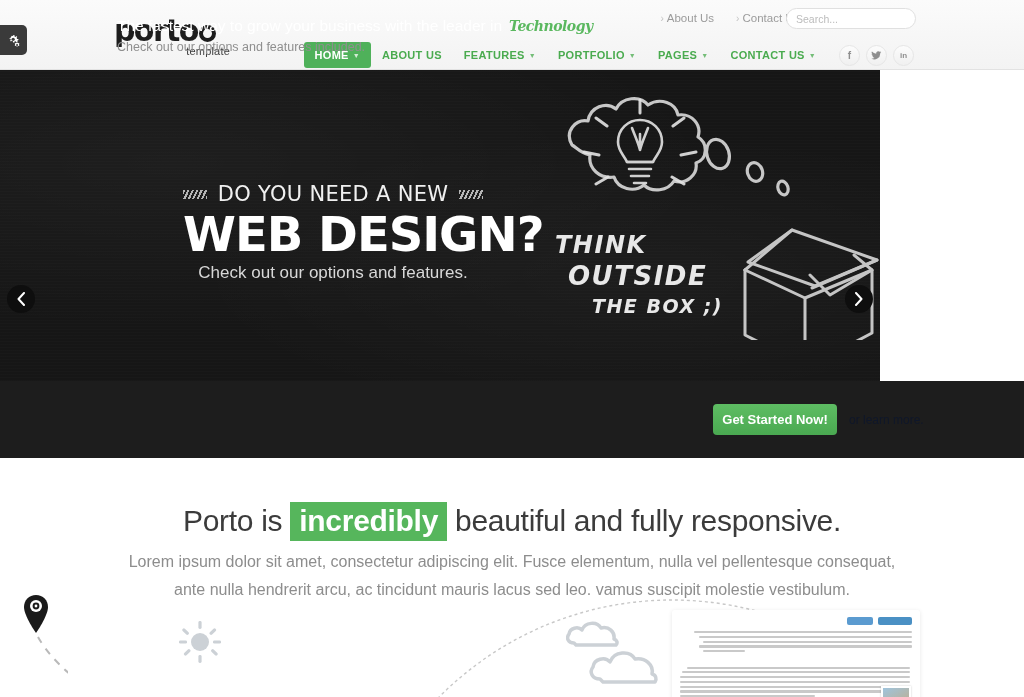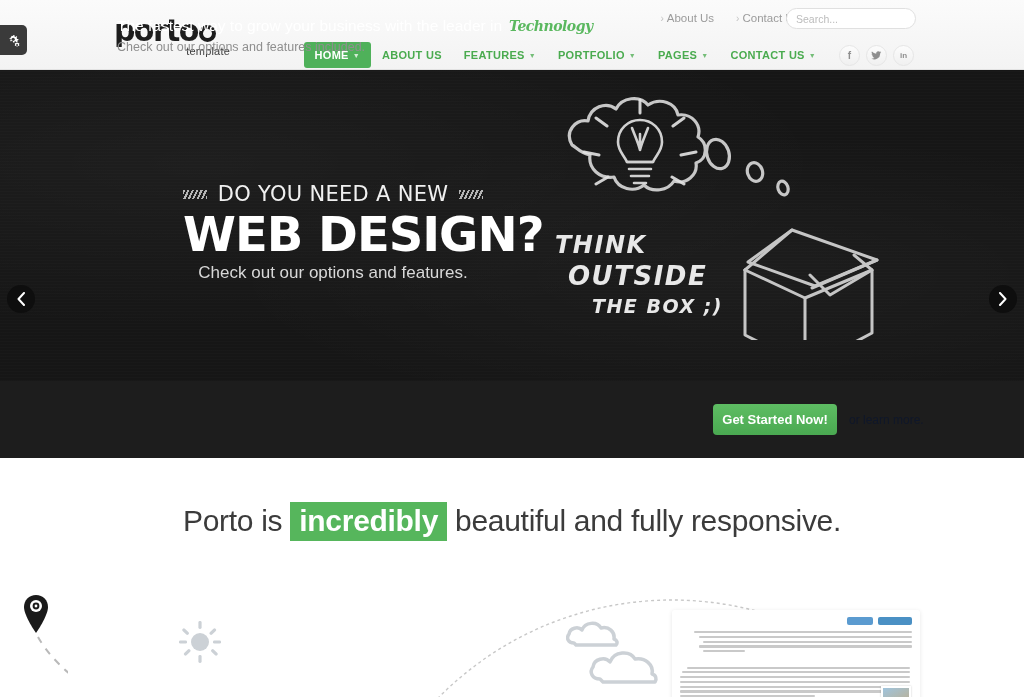--- a/index.html
+++ b/index.html
@@ -70,21 +70,21 @@
 
   
   .gear-tab {
     position: absolute; left: 0; top: 25px; width: 27px; height: 30px;
     background: #3a3a3a; border-radius: 0 5px 5px 0;
     display: flex; align-items: center; justify-content: center; z-index: 40;
   }
 
   
   .hero {
-    position: absolute; top: 70px; left: 0; width: 1024px; height: 311px;
+    position: absolute; top: 70px; left: 0; width: 880px; height: 311px;
     background:
       radial-gradient(ellipse at 20% 30%, rgba(255,255,255,.035), transparent 55%),
       radial-gradient(ellipse at 72% 66%, rgba(255,255,255,.03), transparent 50%),
       repeating-linear-gradient(0deg, rgba(255,255,255,.012) 0 1px, transparent 1px 3px),
       #161616;
     overflow: hidden;
   }
   .hero-copy { position: absolute; left: 183px; top: 112px; width: 300px; text-align: center; }
   .kicker { display: flex; align-items: center; justify-content: center; gap: 11px; }
   .kicker-txt { color: #f0f0f0; font-size: 21px; letter-spacing: .3px; white-space: nowrap;
@@ -305,20 +305,21 @@
   <div class="cta-learn">or learn more.</div>
 
   <div class="main">
 
     <div class="lead">
       <span>Porto is</span>
       <span class="hl">incredibly</span>
       <span>beautiful and fully responsive.</span>
     </div>
 
+    <div class="lead-p">Lorem ipsum dolor sit amet, consectetur adipiscing elit. Fusce elementum, nulla vel pellentesque consequat, ante nulla hendrerit arcu, ac tincidunt mauris lacus sed leo. vamus suscipit molestie vestibulum.</div>
 
     <div class="illus">
 
       <svg class="pin" width="46" height="110" viewBox="0 0 46 110">
         <path d="M14 2c-7 0-12 5-12 12 0 9 12 26 12 26s12-17 12-26c0-7-5-12-12-12z" fill="#1a1a1a"></path>
         <circle cx="14" cy="13" r="6" fill="#fff"></circle>
           <circle cx="14" cy="13" r="3.4" fill="#1a1a1a"></circle>
           <circle cx="14" cy="13" r="1.4" fill="#fff"></circle>
         <path d="M16 44C26 62 44 80 70 98" fill="none" stroke="#b9b9b9" stroke-width="2" stroke-dasharray="7 7"></path>
       </svg>

